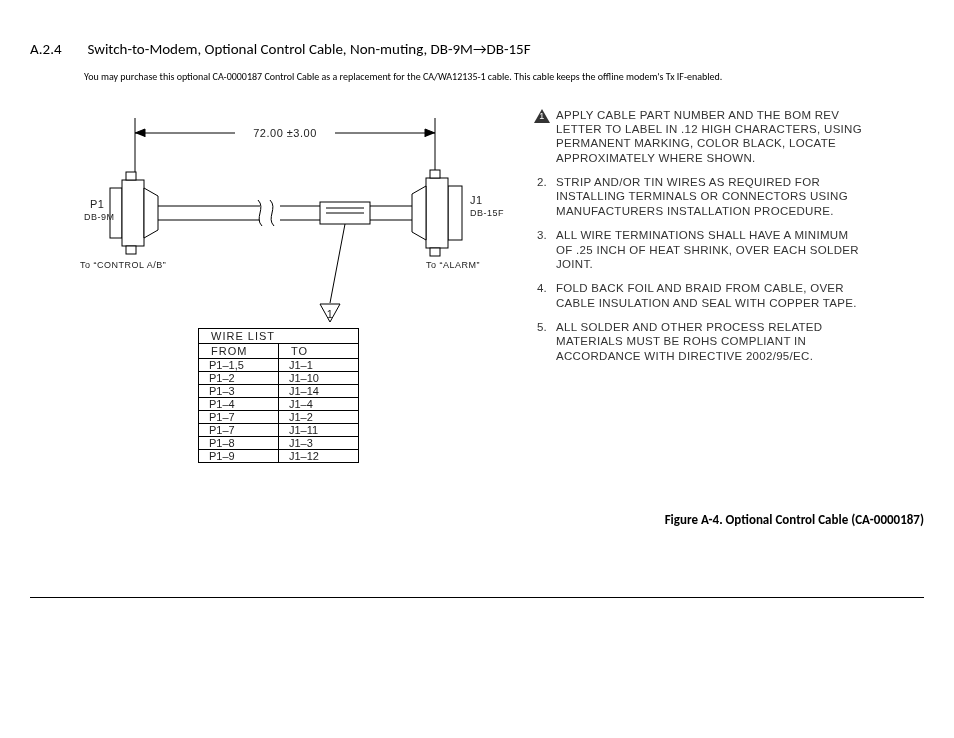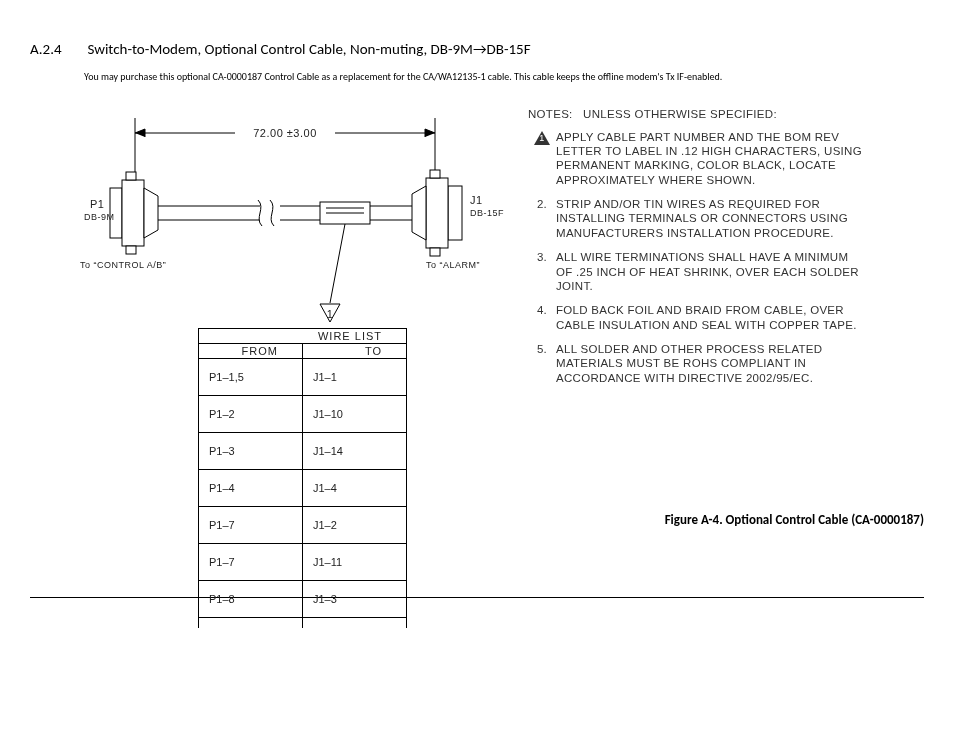--- a/index.html
+++ b/index.html
@@ -58,25 +58,25 @@
     position:absolute;
     left:168px;
     top:220px;
     font-family: "Arial Narrow", Arial, sans-serif;
     font-size:11px;
     color:#222;
   }
   .wire-table table { border-collapse:collapse; }
   .wire-table th, .wire-table td {
     border:1px solid #000;
-    padding:1px 24px;
-    text-align:right;
+    padding:1px 12px;
+    text-align:left;
     min-width:55px;
   }
-  .wire-table td { text-align:left; padding:12px 10px; }
+  .wire-table td { text-align:left; padding:0 10px; }
   .wire-table .hdr { font-weight:normal; letter-spacing:1px;}
   .caption {
     text-align:right;
     font-weight:bold;
     font-size:13px;
     margin-top:4px;
   }
   .footer-rule {
     border-top:1px solid #000;
     margin-top:70px;
@@ -147,21 +147,20 @@
     <text x="60" y="100" class="svg-label">P1</text>
     <text x="54" y="112" class="svg-label svg-small">DB-9M</text>
     <text x="50" y="160" class="svg-label svg-small">To “CONTROL A/B”</text>
 
     <text x="440" y="96" class="svg-label">J1</text>
     <text x="440" y="108" class="svg-label svg-small">DB-15F</text>
     <text x="396" y="160" class="svg-label svg-small">To “ALARM”</text>
   </svg>
 
   <div class="notes">
-    <div class="notes-title">NOTES:&nbsp;&nbsp;&nbsp;UNLESS OTHERWISE SPECIFIED:</div>
     <div id="notes-list">
         <div class="note-row">
           <div class="note-num">
             <div class="tri">
               <span>1</span>
             </div>
           </div>
           <div class="note-text">Apply cable part number and the BOM rev letter to label in .12 high characters, using permanent marking, color black, locate approximately where shown.</div>
         </div>
         <div class="note-row">

